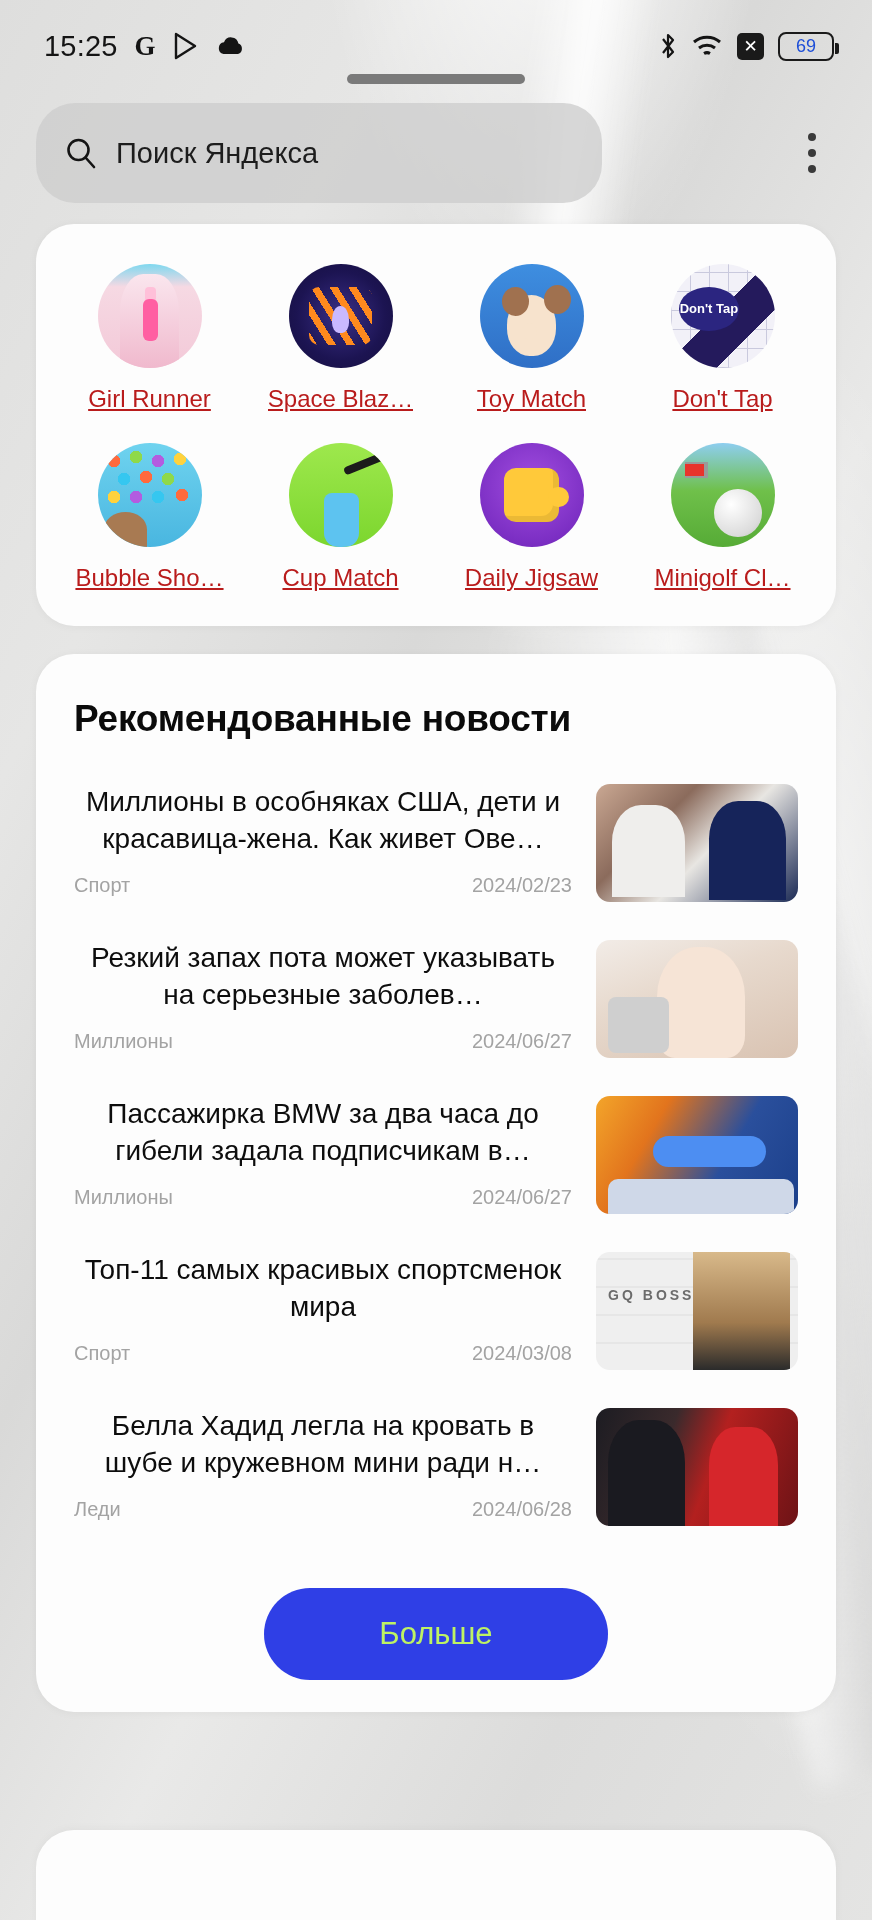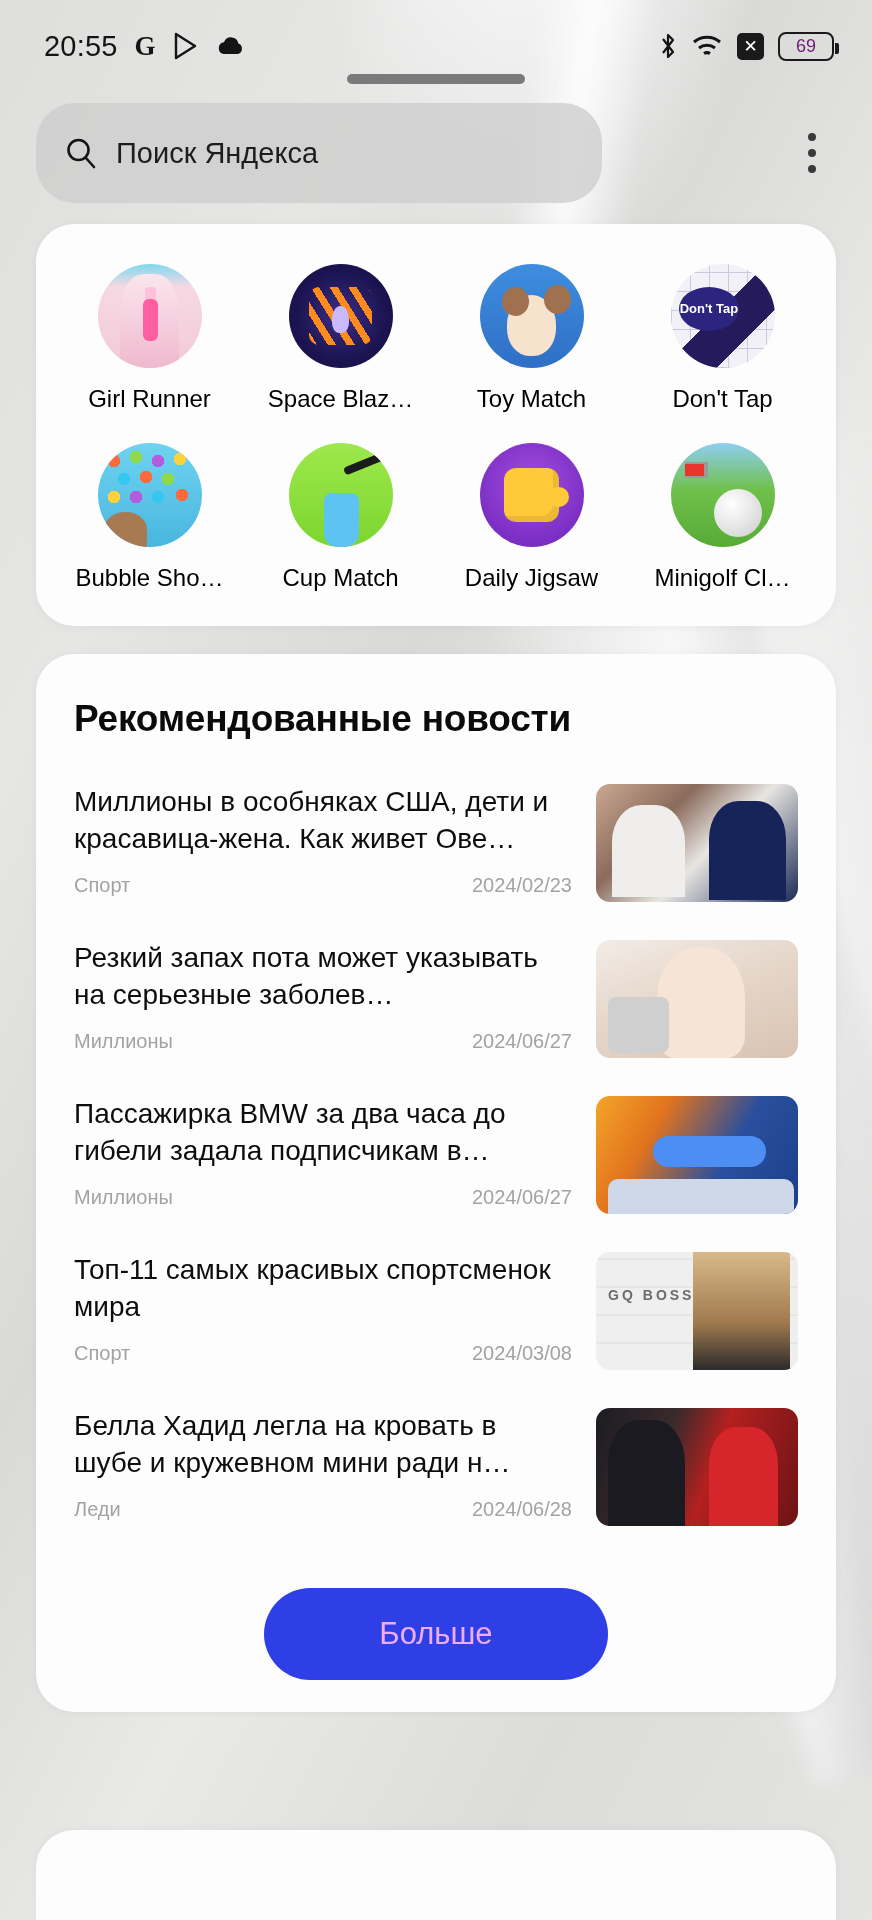--- a/index.html
+++ b/index.html
@@ -48,21 +48,21 @@
     color: #1a1a1a;
   }
   .sb-left { display: flex; align-items: center; gap: 17px; }
   .sb-time { font-size: 29px; letter-spacing: .2px; font-weight: 400; color:#141414; }
   .sb-right { display: flex; align-items: center; gap: 14px; }
   .ic { display:inline-flex; align-items:center; justify-content:center; }
   .g-logo { font-size: 27px; font-weight: 700; font-family:"Liberation Serif", serif; color:#141414; }
   .battery {
     width: 56px; height: 29px; border: 2.5px solid #1a1a1a; border-radius: 8px;
     display: flex; align-items: center; justify-content: center;
-    font-size: 18px; position: relative; color:#701a75;
+    font-size: 18px; position: relative; color:#1d4ed8;
   }
   .battery:after {
     content:""; position: absolute; right: -7px; top: 9px;
     width: 4px; height: 11px; background: #1a1a1a; border-radius: 0 2px 2px 0;
   }
   .x-badge {
     width: 27px; height: 27px; background:#1a1a1a; border-radius: 5px;
     color: #fff; font-size: 17px; font-weight: 700;
     display:flex; align-items:center; justify-content:center;
   }
@@ -97,22 +97,22 @@
     box-shadow: 0 1px 10px rgba(0,0,0,0.045);
   }
   .games-card { margin-top: 22px; padding: 40px 18px 34px; }
   .games-grid { display: grid; grid-template-columns: repeat(4, 1fr); row-gap: 30px; }
   .game { display: flex; flex-direction: column; align-items: center; gap: 17px; }
   .game-icon {
     width: 104px; height: 104px; border-radius: 50%;
     overflow: hidden; position: relative; flex: none;
   }
   .game-label {
-    font-size: 24px; color: #000000; white-space: nowrap;
-    max-width: 160px; overflow: hidden; text-overflow: ellipsis;
+    font-size: 24px; color: #b91c1c; white-space: nowrap;
+    max-width: 160px; overflow: hidden; text-overflow: ellipsis; text-decoration: underline;
   }
 
   
   .ic-girl { background: linear-gradient(180deg,#7fd8ef 0%, #f6d9e3 22%, #f3c9d8 100%); }
   .ic-girl:before { content:""; position:absolute; left:22%; top:10%; width:56%; height:90%;
     background: linear-gradient(180deg,#fae6ee,#f0b9cd); border-radius: 40% 40% 0 0; }
   .ic-girl:after { content:""; position:absolute; left:44%; top:34%; width:14%; height:40%;
     background:#ff5fa2; border-radius:6px; box-shadow:0 -14px 0 -2px #ffc0d9; }
 
   .ic-space { background: radial-gradient(circle at 50% 50%, #3a2f86 0%, #1c1452 60%, #150e3d 100%); }
@@ -181,21 +181,21 @@
   .news-card { margin-top: 28px; padding: 44px 38px 32px; }
   .news-title { font-size: 37px; font-weight: 700; color: #0b0b0b; letter-spacing: -.2px; }
   .news-list { margin-top: 26px; }
   .news-item {
     display: flex; gap: 24px; align-items: flex-start;
     padding: 18px 0 20px;
   }
   .news-text { flex: 1; min-width: 0; }
   .news-head {
     font-size: 28px; line-height: 1.32; color: #0d0d0d;
-    display: -webkit-box; -webkit-line-clamp: 2; -webkit-box-orient: vertical; overflow: hidden;
+    display: -webkit-box; -webkit-line-clamp: 2; -webkit-box-orient: vertical; overflow: hidden; text-align: center;
   }
   .news-meta {
     margin-top: 16px; display: flex; justify-content: space-between; align-items: center;
     font-size: 20px; color: #a3a3a3;
   }
   .news-thumb {
     width: 202px; height: 118px; border-radius: 14px; flex: none;
     overflow: hidden; position: relative; background: #ddd;
   }
   .thumb-a { background: linear-gradient(135deg,#caa893 0%, #8b6b5c 32%, #e8e6e2 56%, #1b2a55 100%); }
@@ -211,21 +211,21 @@
       repeating-linear-gradient(0deg,#efefef 0 26px,#e6e6e6 26px 28px), #f0f0f0; }
   .thumb-d:before{content:"";position:absolute;right:4%;top:0;width:48%;height:100%;background:linear-gradient(180deg,#d8b98a 0%, #a07a4e 60%, #2b2b2b 100%);}
   .thumb-d:after{content:"GQ  BOSS";position:absolute;left:6%;top:30%;font-size:14px;font-weight:700;color:#6b6b6b;letter-spacing:3px;}
   .thumb-e { background: linear-gradient(110deg,#1c1c22 0%, #3a2a2c 34%, #b3201f 56%, #6d1316 100%); }
   .thumb-e:before{content:"";position:absolute;left:6%;top:10%;width:38%;height:90%;background:#1a1a20;border-radius:40% 40% 0 0;}
   .thumb-e:after{content:"";position:absolute;right:10%;top:16%;width:34%;height:84%;background:#d6262b;border-radius:38% 38% 0 0;}
 
   .more-wrap { display: flex; justify-content: center; margin-top: 42px; }
   .more-btn {
     width: 344px; height: 92px; border: none; border-radius: 46px;
-    background: #2f3fe6; color: #f0abfc; font-size: 31px;
+    background: #2f3fe6; color: #bef264; font-size: 31px;
     font-family: inherit; cursor: pointer;
   }
 
   
   .bottom-card {
     position: absolute; left: 36px; right: 36px; bottom: -40px;
     height: 130px; background: #fdfdfd; border-radius: 38px;
     box-shadow: 0 -1px 10px rgba(0,0,0,0.04);
   }
   .home-indicator {
@@ -236,21 +236,21 @@
 </style>
 </head>
 <body>
 
 <div class="wallpaper"></div>
 
 <div class="screen">
 
   <div class="statusbar">
     <div class="sb-left">
-      <span class="sb-time">20:55</span>
+      <span class="sb-time">15:25</span>
       <span class="ic g-logo">G</span>
       <span class="ic">
         <svg width="26" height="28" viewBox="0 0 26 28">
             <path d="M3 2 L22 14 L3 26 Z" fill="none" stroke="#141414" stroke-width="2.4" stroke-linejoin="round"></path>
           </svg>
       </span>
       <span class="ic">
         <svg width="30" height="22" viewBox="0 0 30 22">
             <path d="M7.5 19 A6 6 0 0 1 8 7.2 A7.5 7.5 0 0 1 22.4 8.6 A5.5 5.5 0 0 1 22 19 Z" fill="#141414"></path>
           </svg>

